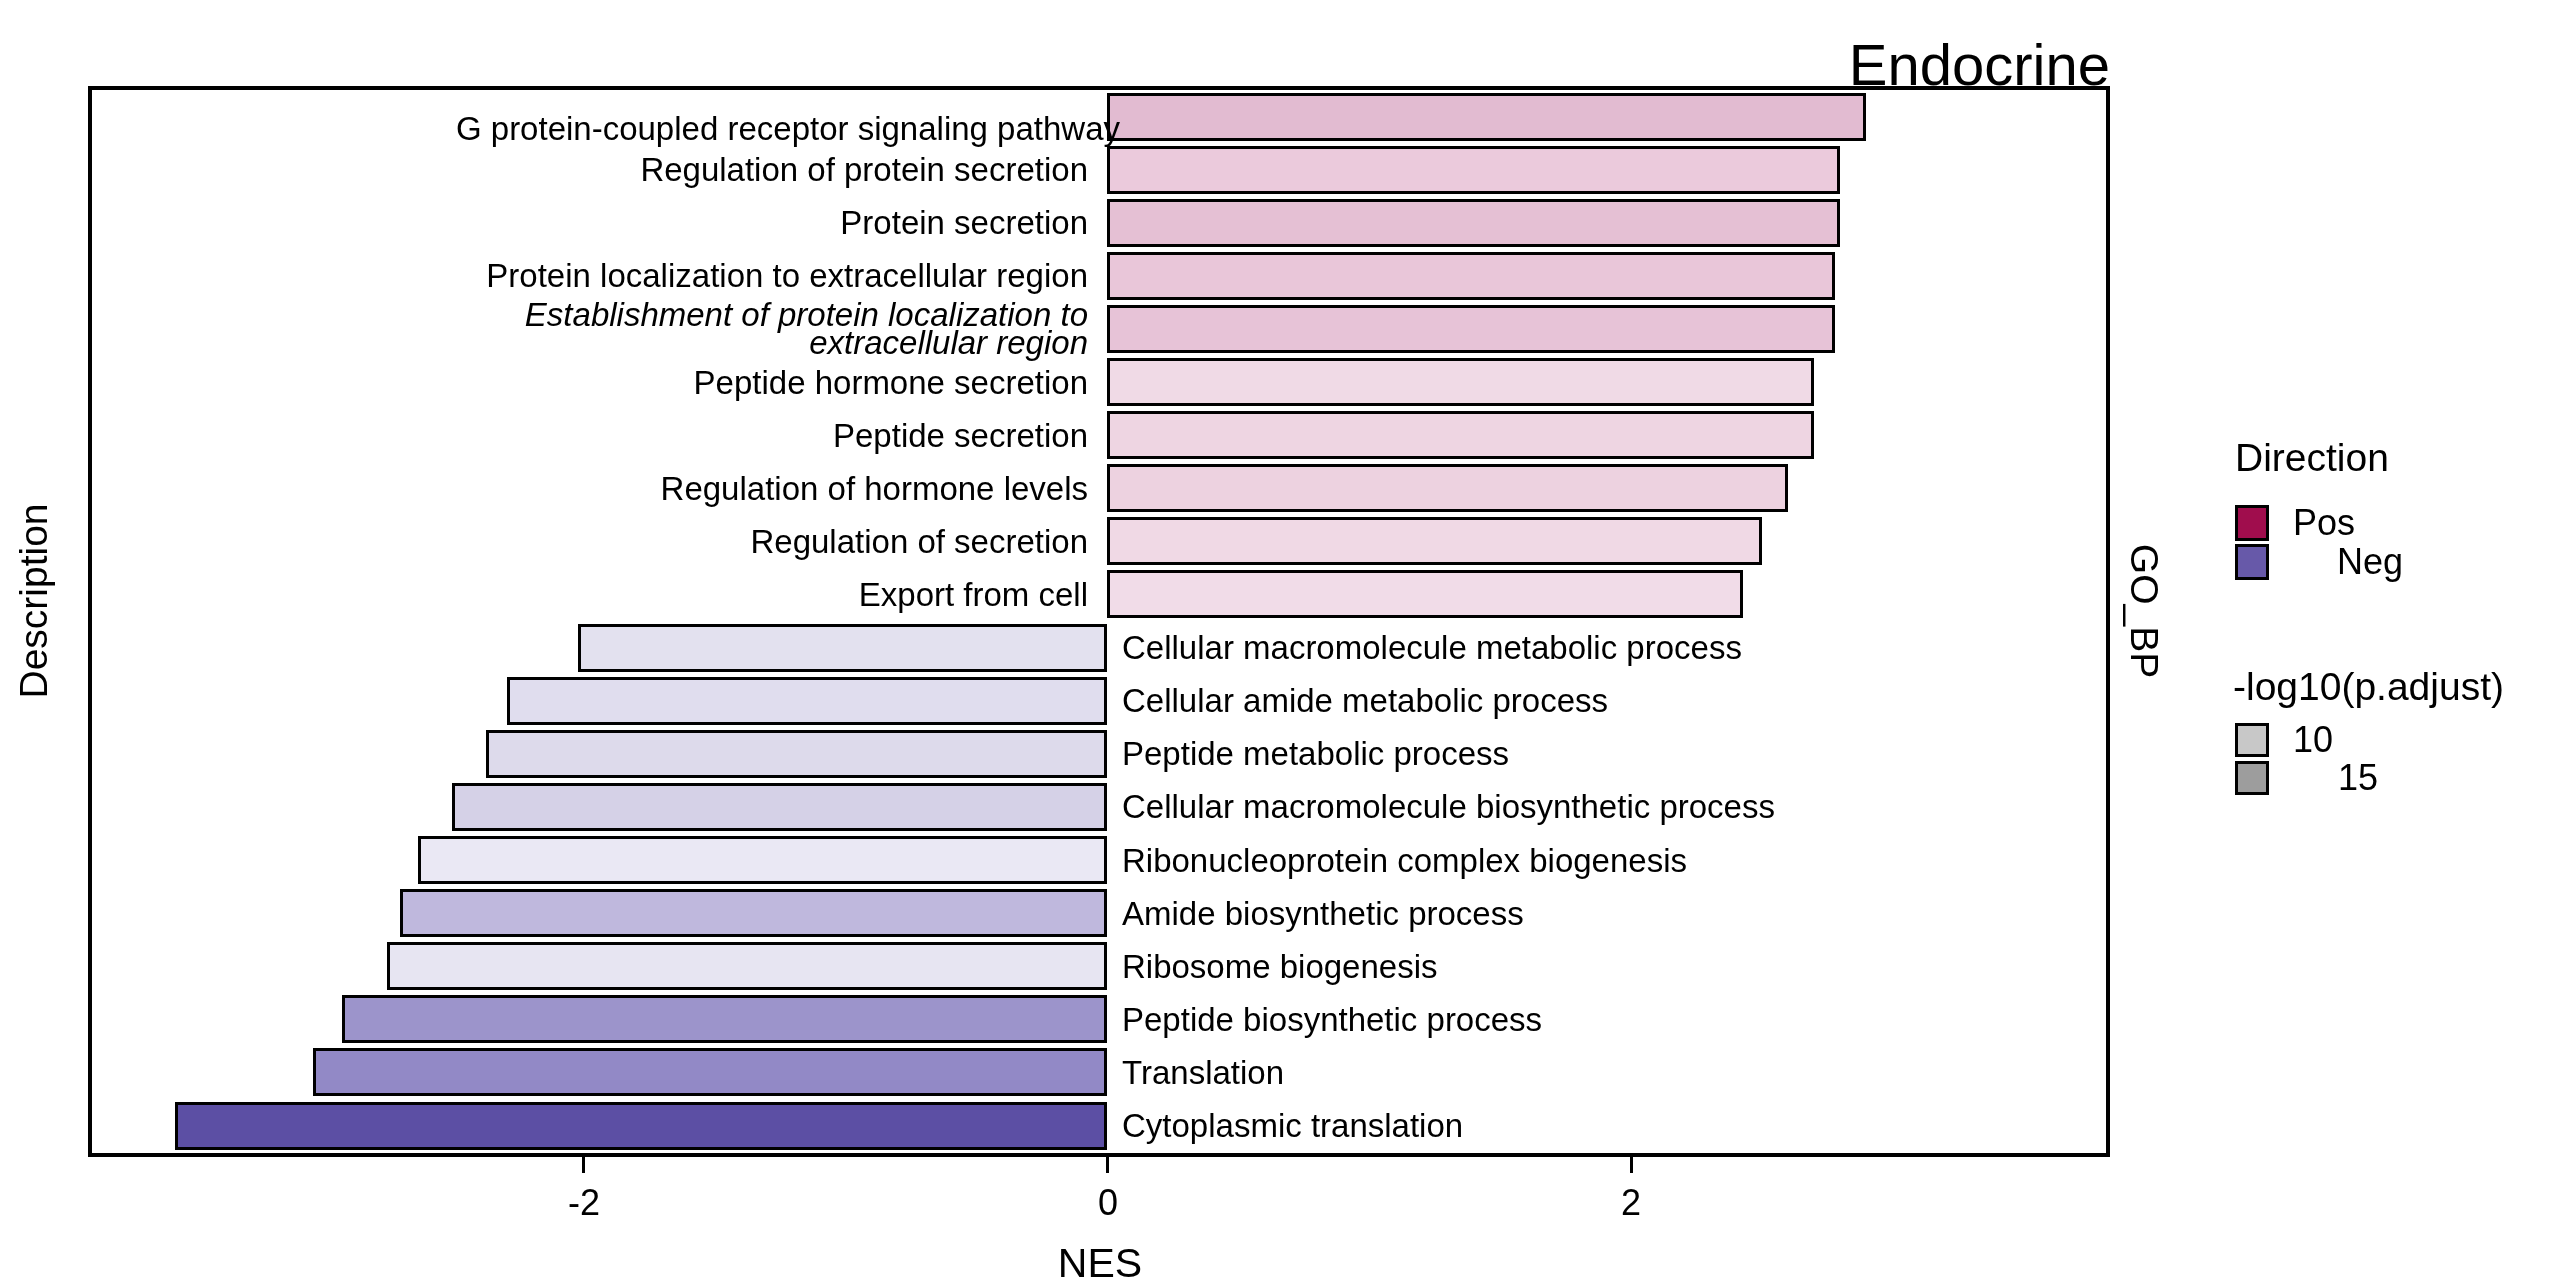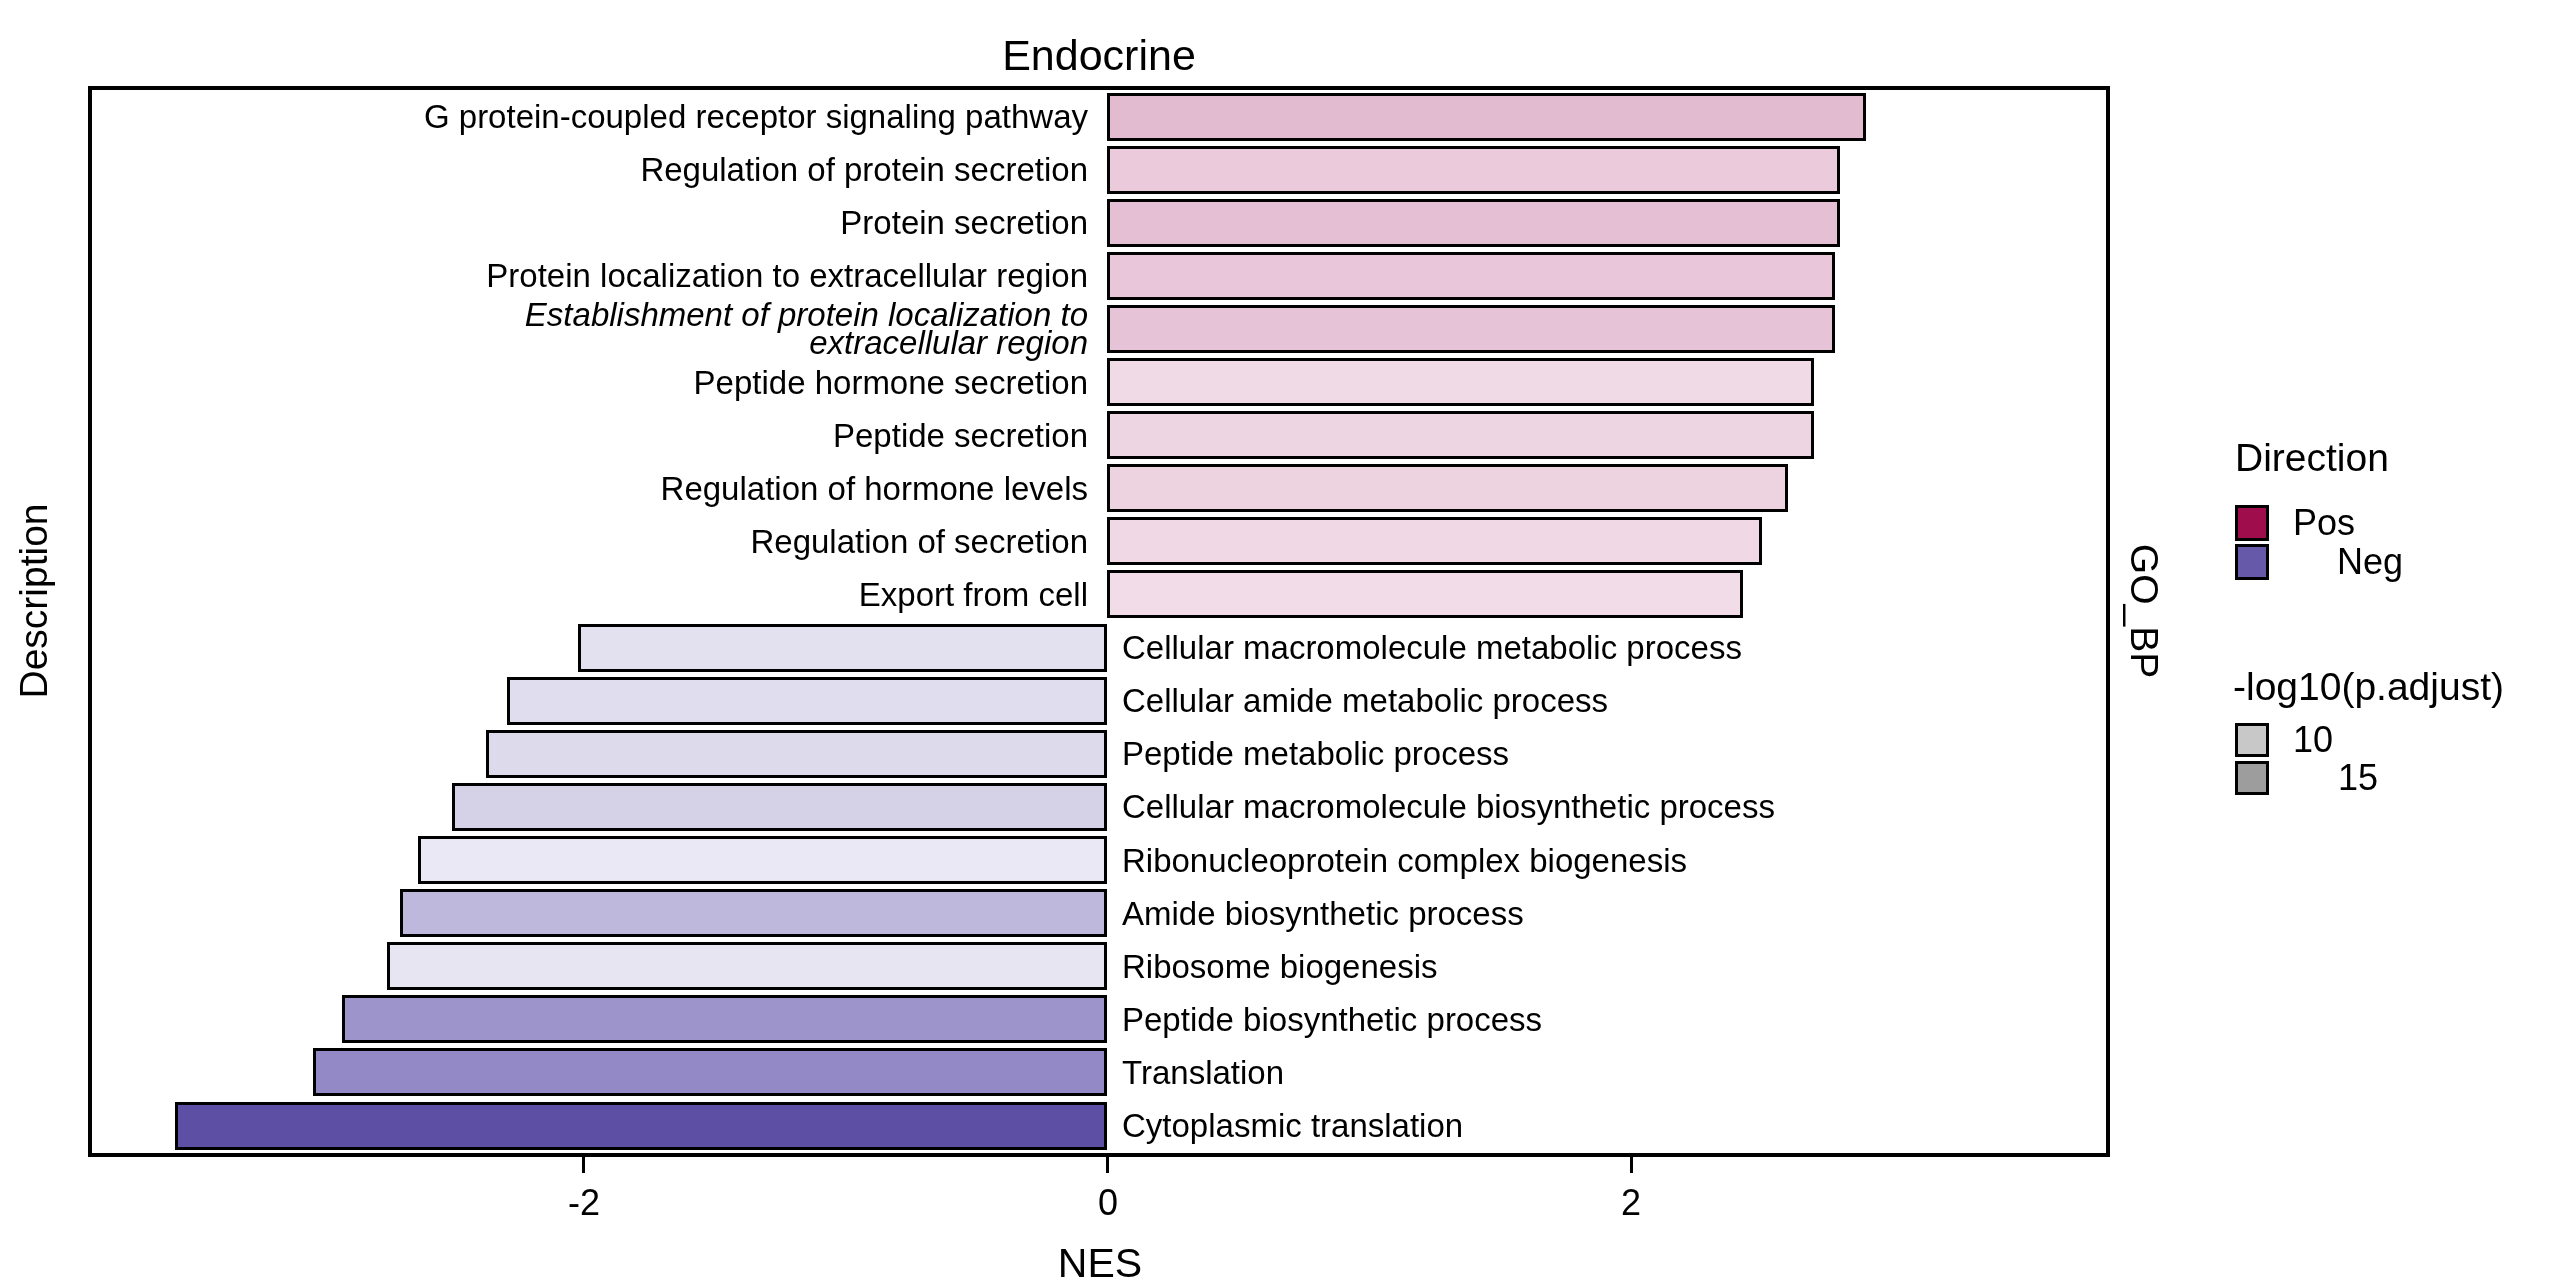--- a/index.html
+++ b/index.html
@@ -1,19 +1,19 @@
 <!DOCTYPE html>
 <html style="font-size:13.7px"><head>
 <meta charset="utf-8">
 <style>
   html,body{margin:0;padding:0;background:#ffffff;}
   #page{position:relative;width:2576px;height:1288px;background:#ffffff;
         font-family:"Liberation Sans", sans-serif;color:#000;overflow:hidden;}
   .abs{position:absolute;}
-  #chart-title{font-size:43px;text-align:center;white-space:nowrap;}
+  #chart-title{font-size:58px;text-align:right;white-space:nowrap;}
   #panel{border:4.3px solid #000;box-sizing:border-box;background:#fff;}
   .bar{position:absolute;border:3.4px solid #000;box-sizing:border-box;}
   .bar-label{position:absolute;display:flex;align-items:center;font-size:33px;line-height:1.0;white-space:nowrap;}
   .bar-label.pos{justify-content:flex-end;text-align:right;}
   .bar-label.neg{justify-content:flex-start;text-align:left;}
   .bar-label.twoline{white-space:pre-line;line-height:0.82;font-style:italic;}
   .x-tick{position:absolute;width:3.4px;height:15.5px;background:#000;}
   .x-tick-label{position:absolute;font-size:36px;text-align:center;transform:translateX(-50%);white-space:nowrap;}
   #x-axis-title{font-size:41px;text-align:center;transform:translateX(-50%);white-space:nowrap;}
   .rot-label{font-size:39px;white-space:nowrap;}
@@ -26,21 +26,21 @@
 </head>
 <body>
 
 <div id="page">
 
   <div id="chart-title" class="abs" style="left:88px;top:31px;width:2022px;">Endocrine</div>
 
   <div id="panel" class="abs" style="left:88px;top:86px;width:2022px;height:1071px;">
     <div id="bars-layer" style="position:absolute;left:0;top:0;width:2014px;height:1062px;">
         <div class="bar" style="top: 2.5px; height: 48px; width: 759px; left: 1015px; background-color: rgb(226, 187, 209);"></div>
-        <div class="bar-label pos" style="top: 0px; height: 53px; left: 0px; width: 996px;">G protein-coupled receptor signaling pathway</div>
+        <div class="bar-label pos" style="top: 12px; height: 53px; left: 0px; width: 996px; padding-left: 32px;">G protein-coupled receptor signaling pathway</div>
         <div class="bar" style="top: 56px; height: 48px; width: 733px; left: 1015px; background-color: rgb(235, 202, 220);"></div>
         <div class="bar-label pos" style="top: 53px; height: 53px; left: 0px; width: 996px;">Regulation of protein secretion</div>
         <div class="bar" style="top: 109px; height: 48px; width: 733px; left: 1015px; background-color: rgb(229, 192, 212);"></div>
         <div class="bar-label pos" style="top: 106px; height: 53px; left: 0px; width: 996px;">Protein secretion</div>
         <div class="bar" style="top: 162px; height: 48px; width: 728px; left: 1015px; background-color: rgb(233, 198, 217);"></div>
         <div class="bar-label pos" style="top: 159px; height: 53px; left: 0px; width: 996px;">Protein localization to extracellular region</div>
         <div class="bar" style="top: 215px; height: 48px; width: 728px; left: 1015px; background-color: rgb(231, 195, 215);"></div>
         <div class="bar-label pos twoline" style="top: 212px; height: 53px; left: 0px; width: 996px;">Establishment of protein localization to
 extracellular region</div>
         <div class="bar" style="top: 268px; height: 48px; width: 707px; left: 1015px; background-color: rgb(240, 218, 230);"></div>

